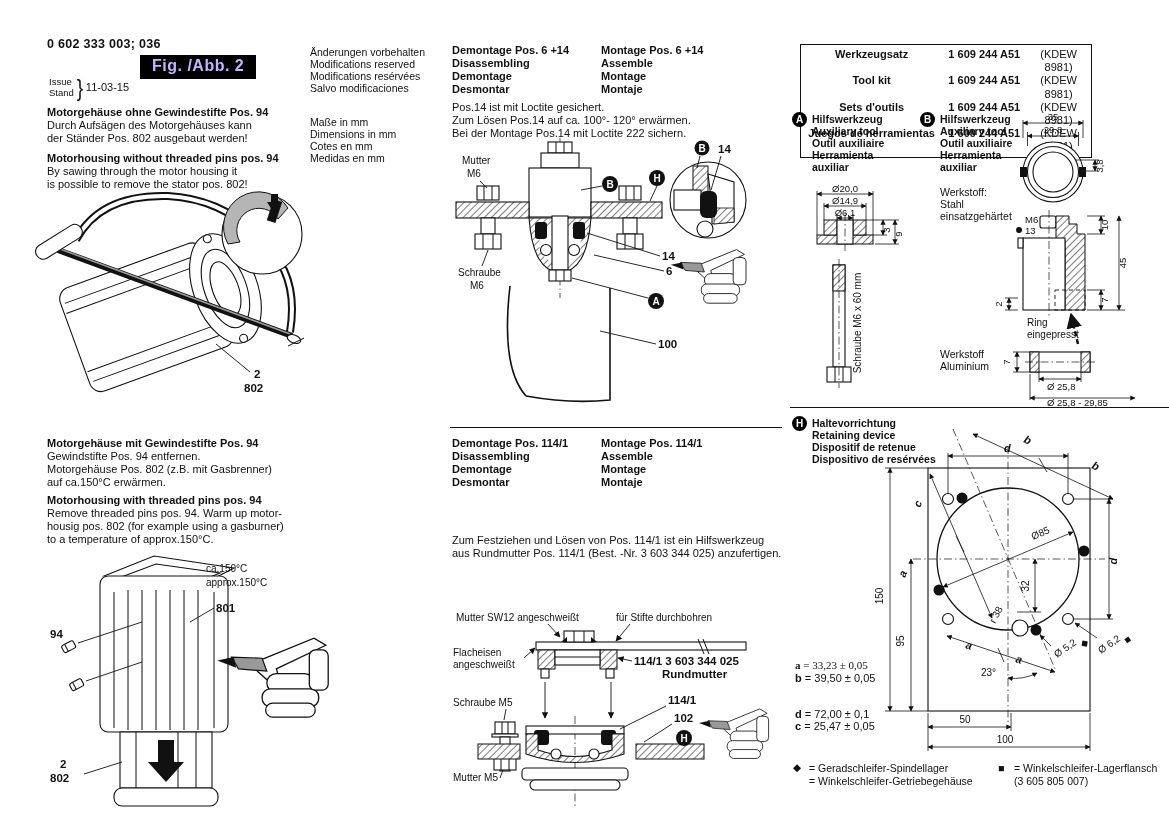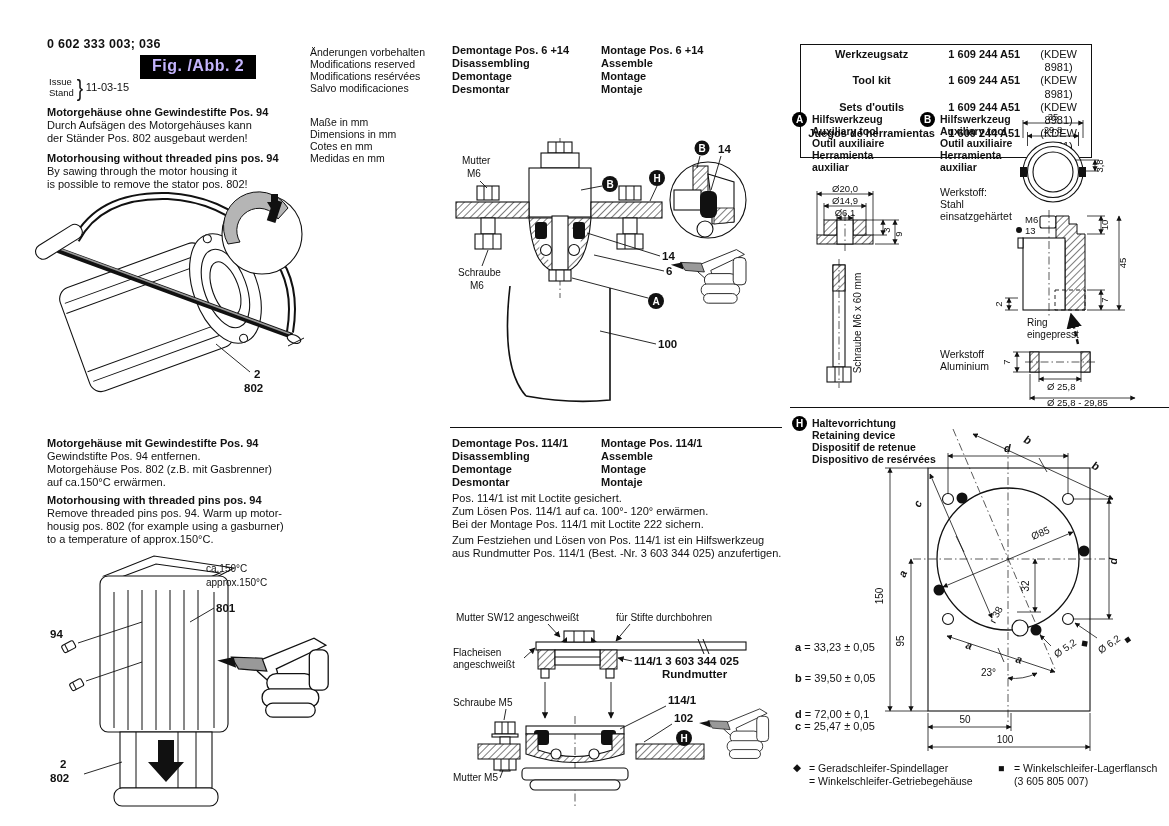--- a/index.html
+++ b/index.html
@@ -183,20 +183,25 @@
     <div>Disassembling</div>
     <div>Demontage</div>
     <div>Desmontar</div>
   </div>
   <div class="tx b" style="left:601px; top:44px;">
     <div>Montage Pos. 6 +14</div>
     <div>Assemble</div>
     <div>Montage</div>
     <div>Montaje</div>
   </div>
+  <div class="tx" style="left:452px; top:101px;">
+    <div>Pos.14 ist mit Loctite gesichert.</div>
+    <div>Zum Lösen Pos.14 auf ca. 100°- 120° erwärmen.</div>
+    <div>Bei der Montage Pos.14 mit Loctite 222 sichern.</div>
+  </div>
 
   <svg class="draw" style="left:450px; top:138px;" width="332" height="287" viewBox="0 0 332 287">
     <defs>
       <pattern id="h3" width="5" height="5" patternTransform="rotate(45)" patternUnits="userSpaceOnUse">
         <rect width="5" height="5" fill="#fff"></rect>
           <line x1="0" y1="0" x2="0" y2="5" stroke="#111" stroke-width="1.1"></line>
       </pattern>
       <marker id="m3" viewBox="0 0 10 10" refX="9" refY="5" markerWidth="7" markerHeight="7" orient="auto-start-reverse">
         <path d="M0,0 L10,5 L0,10 z" fill="#111"></path>
       </marker>
@@ -305,25 +310,20 @@
     <div>Demontage Pos. 114/1</div>
     <div>Disassembling</div>
     <div>Demontage</div>
     <div>Desmontar</div>
   </div>
   <div class="tx b" style="left:601px; top:437px;">
     <div>Montage Pos. 114/1</div>
     <div>Assemble</div>
     <div>Montage</div>
     <div>Montaje</div>
-  </div>
-  <div class="tx" style="left:452px; top:492px;">
-    <div>Pos. 114/1 ist mit Loctite gesichert.</div>
-    <div>Zum Lösen Pos. 114/1 auf ca. 100°- 120° erwärmen.</div>
-    <div>Bei der Montage Pos. 114/1 mit Loctite 222 sichern.</div>
   </div>
   <div class="tx" style="left:452px; top:534px;">
     <div>Zum Festziehen und Lösen von Pos.  114/1 ist ein Hilfswerkzeug</div>
     <div>aus Rundmutter Pos. 114/1 (Best. -Nr. 3 603 344 025) anzufertigen.</div>
   </div>
 
   <svg class="draw" style="left:448px; top:608px;" width="334" height="205" viewBox="0 0 334 205">
     <defs>
       <pattern id="h4" width="5" height="5" patternTransform="rotate(45)" patternUnits="userSpaceOnUse">
         <rect width="5" height="5" fill="#fff"></rect>
@@ -655,21 +655,21 @@
       <line class="dim" x1="63" y1="287" x2="63" y2="325"></line>
         <line class="dim" x1="146" y1="287" x2="146" y2="305"></line>
         <line class="dim" x1="225" y1="287" x2="225" y2="325"></line>
       <line class="dim" x1="63" y1="301" x2="146" y2="301" marker-start="url(#m7)" marker-end="url(#m7)"></line>
       <text x="100" y="297" text-anchor="middle">50</text>
       <line class="dim" x1="63" y1="321" x2="225" y2="321" marker-start="url(#m7)" marker-end="url(#m7)"></line>
       <text x="140" y="317" text-anchor="middle">100</text>
     </g>
   </svg>
 
-  <div class="tx" style="left:795px; top:641px;">
+  <div class="tx" style="left:795px; top:659px;font-family:Liberation Serif, serif;">
     <span class="b">a</span>&nbsp;<span>= 33,23 ± 0,05</span>
   </div>
   <div class="tx" style="left:795px; top:672px;">
     <span class="b">b</span>&nbsp;<span>= 39,50 ± 0,05</span>
   </div>
   <div class="tx" style="left:795px; top:720px;">
     <span class="b">c</span>&nbsp;<span>= 25,47 ± 0,05</span>
   </div>
   <div class="tx" style="left:795px; top:708px;">
     <span class="b">d</span>&nbsp;<span>= 72,00 ± 0,1</span>

